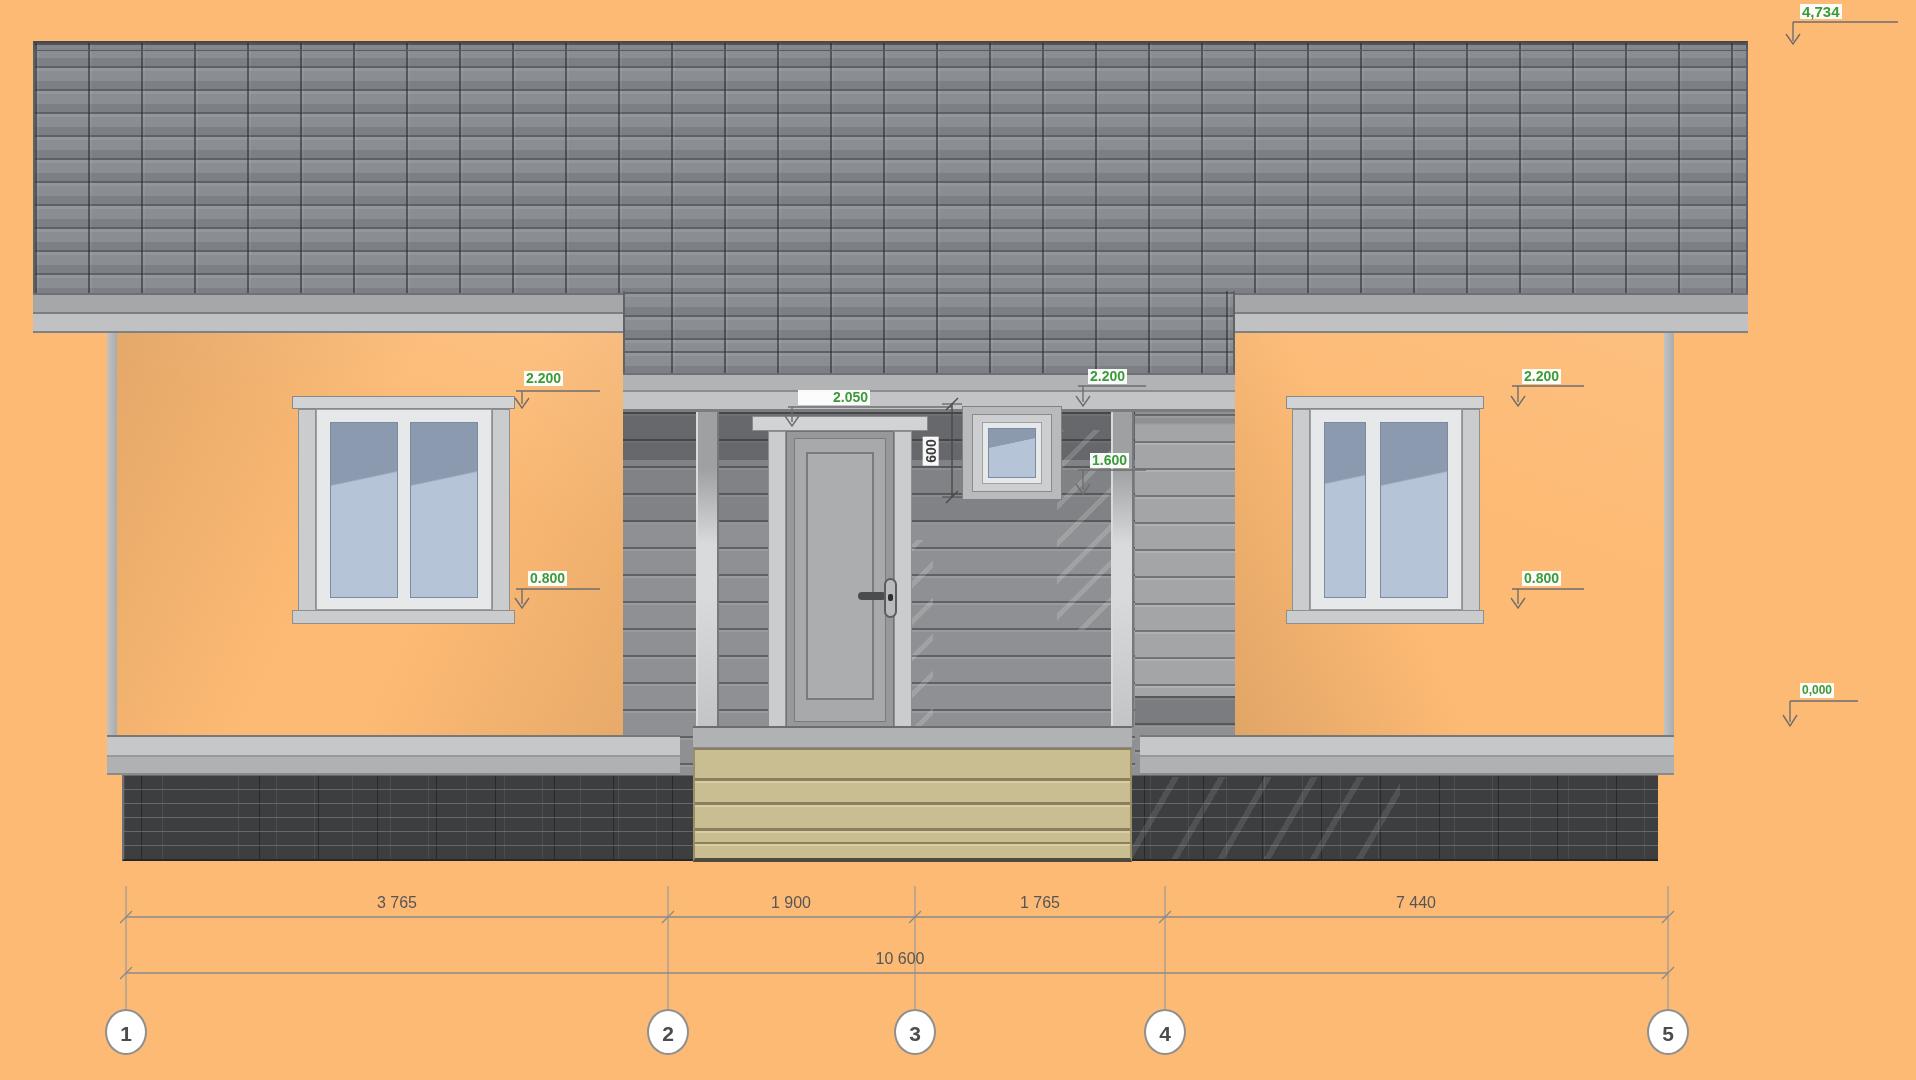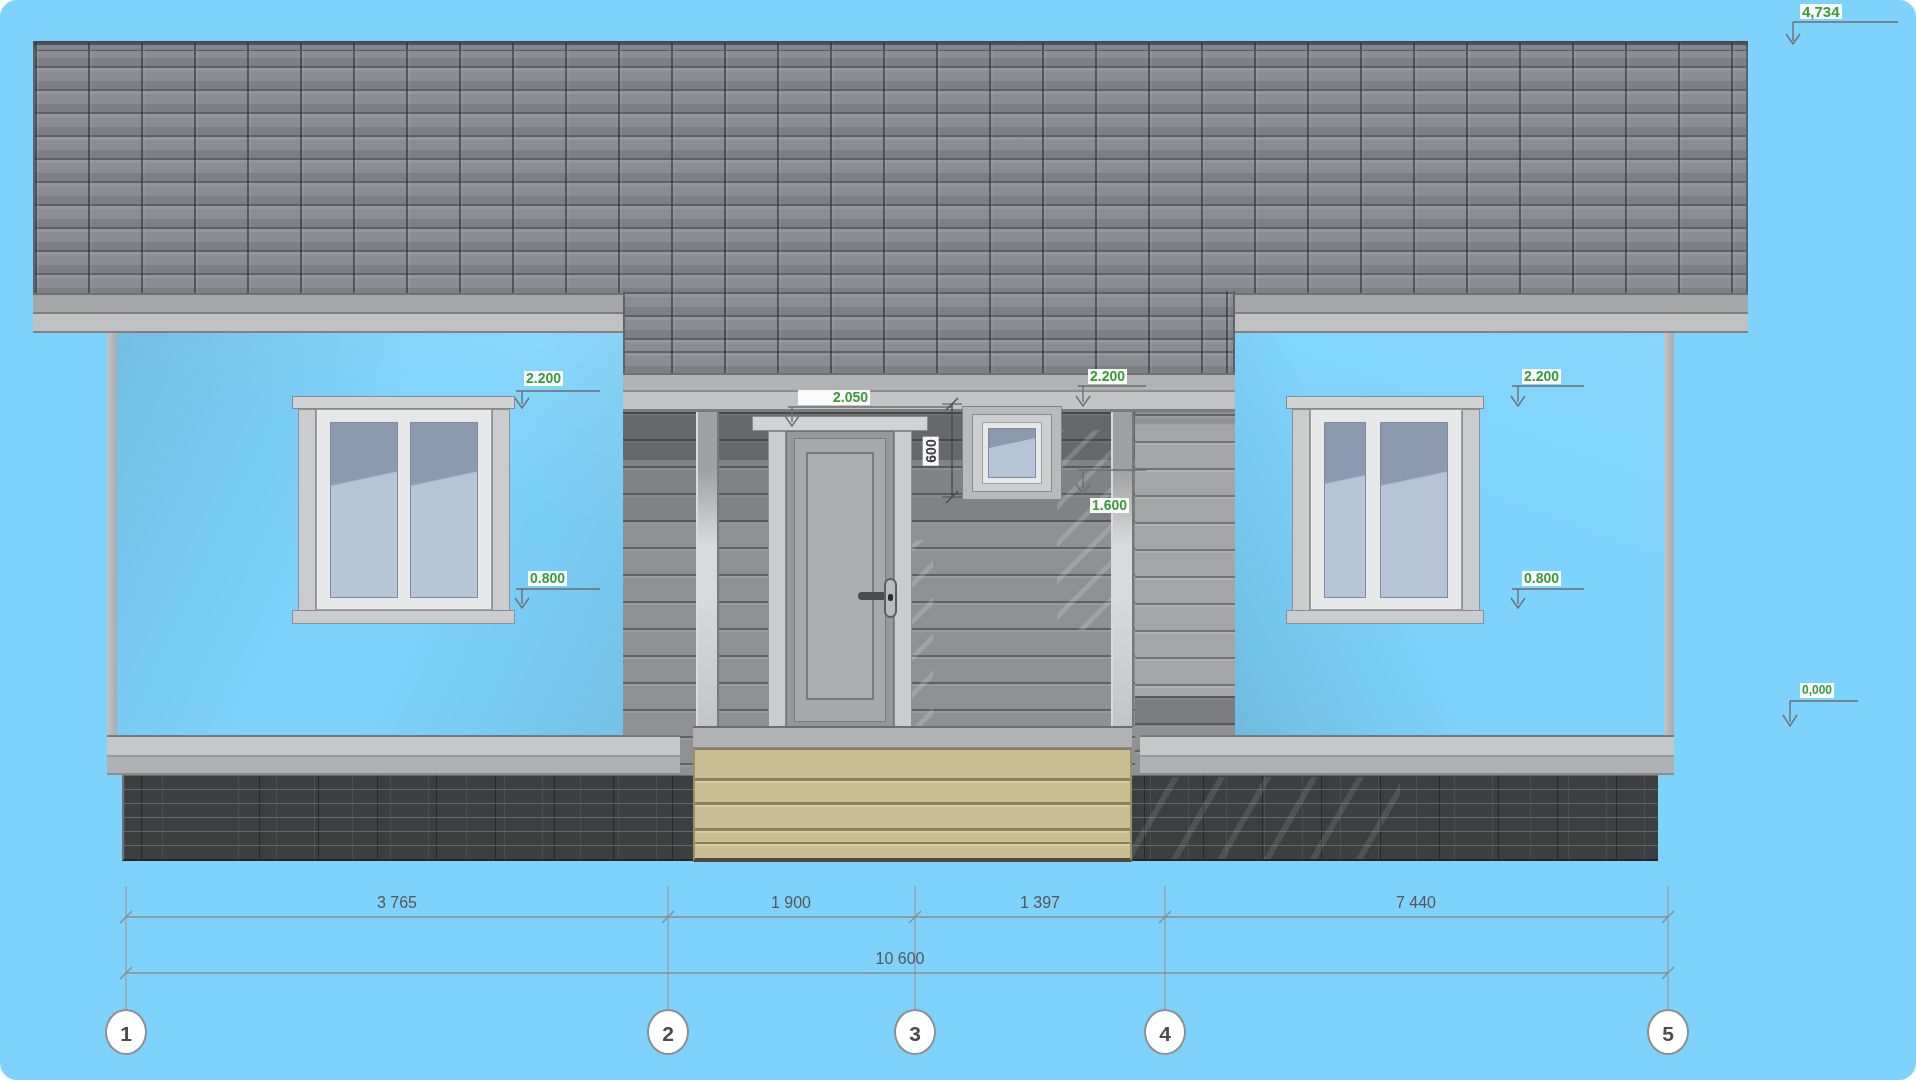--- a/index.html
+++ b/index.html
@@ -1,19 +1,18 @@
 <!DOCTYPE html>
 <html style="--accent-green: #3b9b3b; --dim-line: #8f8f8f; --roof-tile: #8a8e93; --wall: #a4a5a7; --steps-wood: #c9bd92; --foundation: #3d3e40; --glass-top: #8b9aae; --glass-bottom: #b5c4d7;"><head>
 <meta charset="utf-8">
 <style>
   html,body{margin:0;padding:0;background:#ffffff;}
   .stage{
-    position:relative;width:1916px;height:1080px;background:#7dd3fc;overflow:hidden;
+    position:relative;width:1916px;height:1080px;background:#fdba74;overflow:hidden;
     font-family:"Liberation Sans",sans-serif;
-    border-radius:17px;
   }
   .a{position:absolute;}
 
   
   .roof-tiles{
     background-color:#8a8e93;
     background-image:
       repeating-linear-gradient(90deg, rgba(38,40,44,.55) 0 2px, rgba(255,255,255,.05) 2px 4px, transparent 4px 53px),
       repeating-linear-gradient(180deg, rgba(38,40,44,.45) 0 2px, rgba(255,255,255,.08) 2px 5px, transparent 5px 15px, rgba(0,0,0,.10) 15px 23px);
     border-left:2px solid #5f6266;border-right:2px solid #5f6266;border-top:2px solid #55585c;
@@ -194,29 +193,29 @@
       <path d="M120 923 L132 911 M662 923 L674 911 M909 923 L921 911 M1159 923 L1171 911 M1662 923 L1674 911"></path>
       <path d="M120 979 L132 967 M1662 979 L1674 967"></path>
     </g>
   </svg>
 
   <div class="a lvl" style="left:1800px;top:4px;font-size:15px;">4,734</div>
   <div class="a lvl" style="left:1800px;top:683px;font-size:12px;">0,000</div>
   <div class="a lvl" style="left:524px;top:371px;">2.200</div>
   <div class="a lvl" style="left:798px;top:390px;padding-left:35px;">2.050</div>
   <div class="a lvl" style="left:1088px;top:369px;">2.200</div>
-  <div class="a lvl" style="left:1090px;top:453px;margin-top:45px;">1.600</div>
+  <div class="a lvl" style="left:1090px;top:453px;">1.600</div>
   <div class="a lvl" style="left:528px;top:571px;">0.800</div>
   <div class="a lvl" style="left:1522px;top:571px;">0.800</div>
   <div class="a lvl" style="left:1522px;top:369px;">2.200</div>
   <div class="a dim600" style="left:916px;top:443px;">600</div>
 
   <div class="a dimtxt" style="left:397px;top:895px;">3 765</div>
   <div class="a dimtxt" style="left:791px;top:895px;">1 900</div>
-  <div class="a dimtxt" style="left:1040px;top:895px;">1 397</div>
+  <div class="a dimtxt" style="left:1040px;top:895px;">1 765</div>
   <div class="a dimtxt" style="left:1416px;top:895px;">7 440</div>
   <div class="a dimtxt" style="left:900px;top:951px;">10 600</div>
 
   <div class="a bubble" style="left:105px;top:1009px;">1</div>
   <div class="a bubble" style="left:647px;top:1009px;">2</div>
   <div class="a bubble" style="left:894px;top:1009px;">3</div>
   <div class="a bubble" style="left:1144px;top:1009px;">4</div>
   <div class="a bubble" style="left:1647px;top:1009px;">5</div>
 
 </div>

